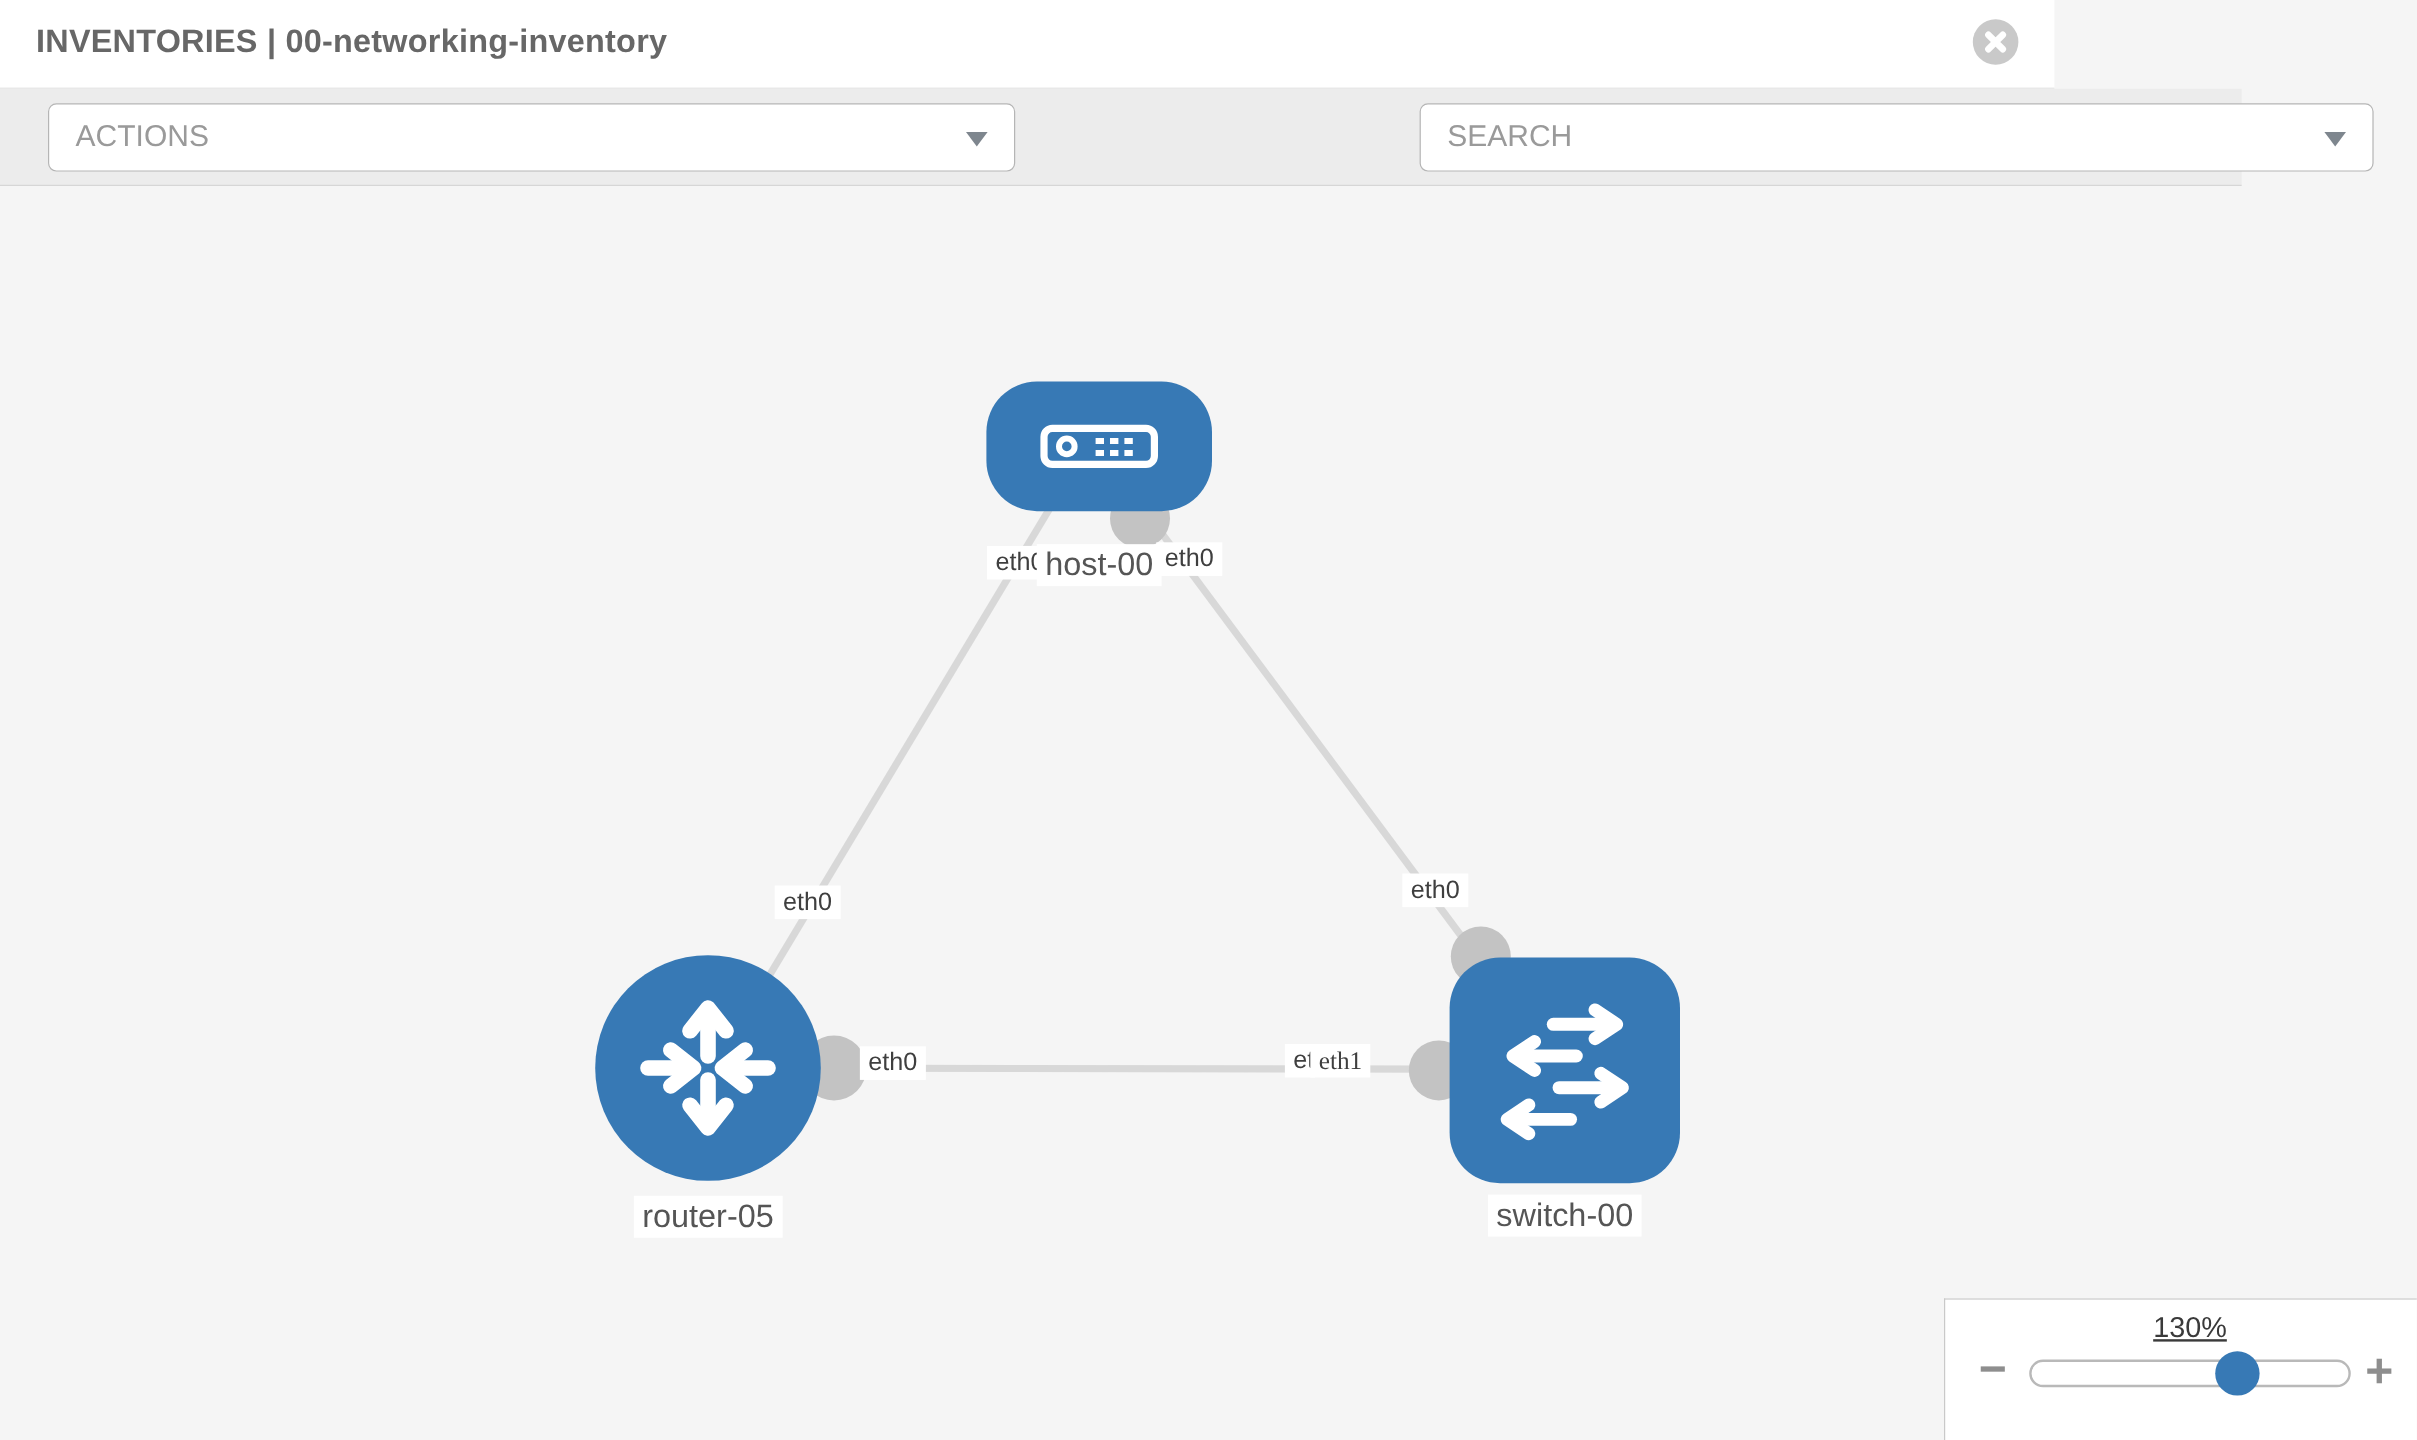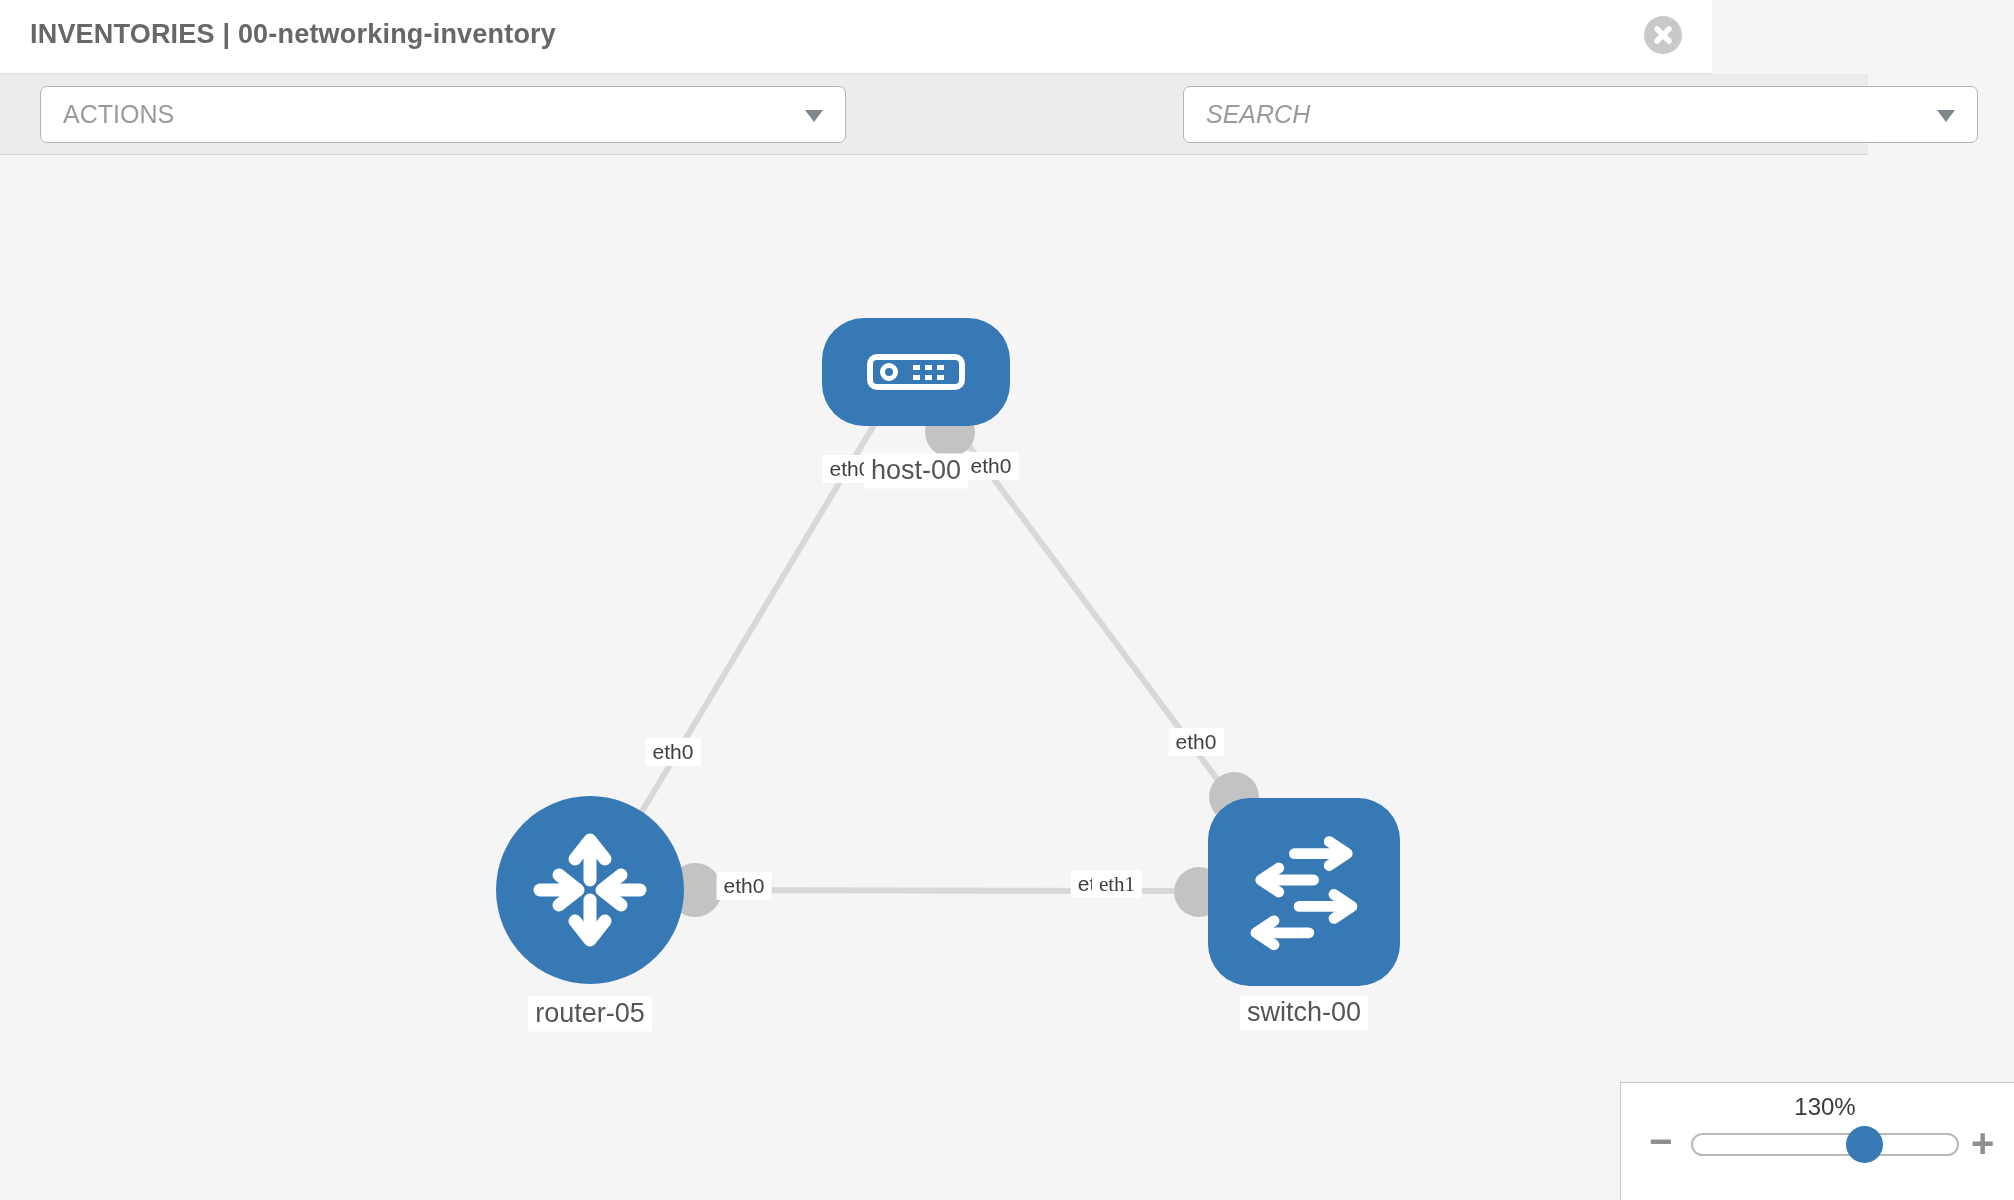--- a/index.html
+++ b/index.html
@@ -9,39 +9,39 @@
     background:#f5f5f5;
   }
   
   .header{position:absolute;left:0;top:0;width:1712px;height:73px;background:#ffffff;border-bottom:1px solid #e3e3e3;}
   .title{position:absolute;left:30px;top:19px;font-size:27px;font-weight:bold;color:#676767;letter-spacing:.2px;white-space:nowrap;}
   .close-btn{position:absolute;right:30px;top:16px;width:38px;height:38px;border-radius:50%;background:#c9c9c9;cursor:pointer;display:flex;align-items:center;justify-content:center;}
   
   .toolbar{position:absolute;left:0;top:74px;width:1868px;height:81px;background:#ececec;border-bottom:1px solid #d6d6d6;box-sizing:border-box;}
   .select{position:absolute;top:12px;height:57px;background:#fff;border:1px solid #b5b5b5;border-radius:7px;box-sizing:border-box;display:flex;align-items:center;padding:0 22px;color:#9a9a9a;font-size:25px;cursor:pointer;}
   .actions-select{left:40px;width:806px;}
-  .search-select{left:1183px;width:795px;font-style:italic;}
+  .search-select{left:1183px;width:795px;}
   .caret{position:absolute;right:22px;top:23px;width:0;height:0;border-left:9px solid transparent;border-right:9px solid transparent;border-top:12px solid #7e868e;}
   .tool-icon{position:absolute;top:97px;width:40px;height:40px;cursor:pointer;}
   .tool-icon.wrench{left:1047px;}
   .tool-icon.key{left:1115px;}
   
   .graph{position:absolute;left:0;top:155px;width:2014px;height:1045px;background:#f5f5f5;}
   .edges-svg{position:absolute;left:0;top:0;pointer-events:none;}
   .node{position:absolute;background:#3779b5;display:flex;align-items:center;justify-content:center;cursor:pointer;}
   .node-host{left:822px;top:318px;width:188px;height:108px;border-radius:42px;}
   .node-router{left:496px;top:796px;width:188px;height:188px;border-radius:50%;}
   .node-switch{left:1208px;top:798px;width:192px;height:188px;border-radius:42px;}
   .chip{position:absolute;transform:translate(-50%,-50%);background:#ffffff;padding:2px 7px;white-space:nowrap;line-height:1.15;}
   .node-label{font-size:27px;color:#555555;}
   .eth-label{font-size:21px;color:#3f3f3f;}
   .chip-clip{overflow:hidden;max-width:22px;padding-right:0;}
   
   .zoom-panel{position:absolute;left:1620px;top:1082px;width:394px;height:118px;background:#ffffff;border-top:1px solid #c9c9c9;border-left:1px solid #c9c9c9;box-sizing:border-box;}
-  .zoom-level{position:absolute;left:204px;top:10px;transform:translateX(-50%);font-size:24px;color:#3a3a3a;}
+  .zoom-level{position:absolute;left:204px;top:10px;transform:translateX(-50%);font-size:24px;color:#3a3a3a;text-decoration:underline;}
   .zoom-btn{position:absolute;font-size:40px;font-weight:bold;color:#8e8e8e;cursor:pointer;line-height:1;}
   .zoom-minus{left:28px;top:38px;}
   .zoom-plus{left:350px;top:40px;}
   .zoom-track{position:absolute;left:70px;top:50px;width:268px;height:23px;border:2px solid #b9b9b9;border-radius:13px;background:#fff;box-sizing:border-box;cursor:pointer;}
   .zoom-thumb{position:absolute;left:225px;top:43px;width:37px;height:37px;border-radius:50%;background:#3779b5;cursor:pointer;}
 </style>
 </head>
 <body>
 
 <div class="header">

